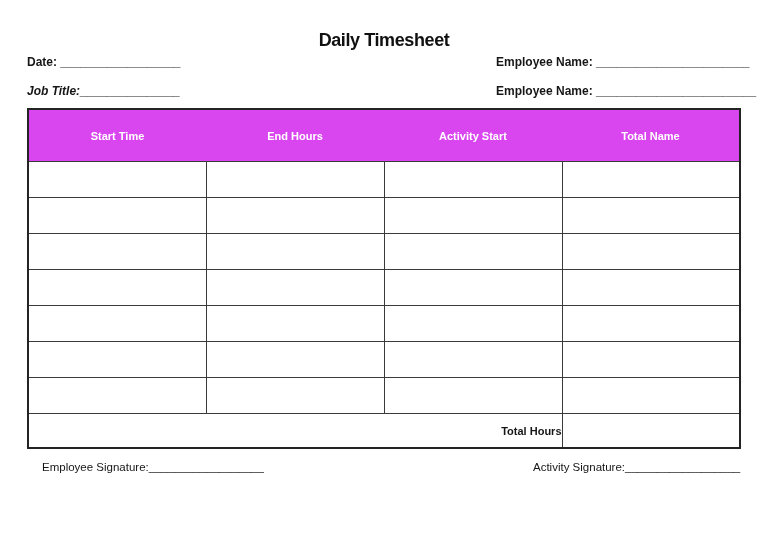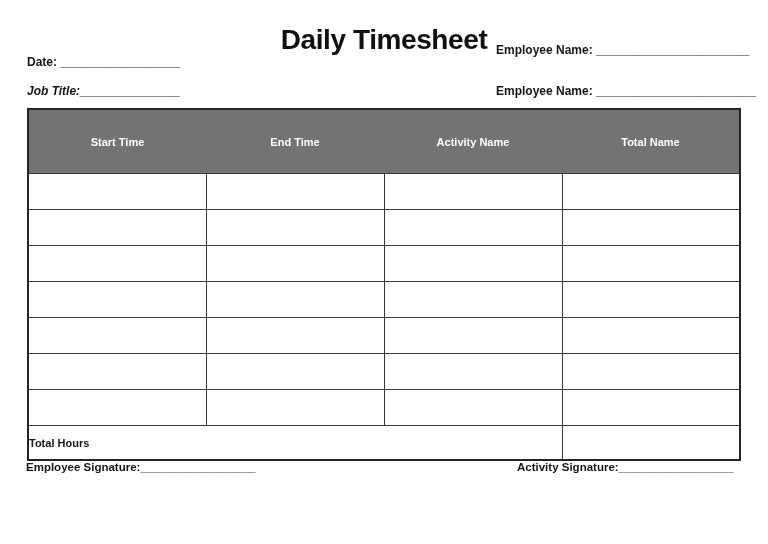--- a/index.html
+++ b/index.html
@@ -7,77 +7,78 @@
     width: 768px; height: 544px;
     background: #ffffff;
     position: relative;
     overflow: hidden;
     font-family: "Liberation Sans", sans-serif;
     color: #141414;
   }
   .title {
     position: absolute;
     left: 0; right: 0; top: 22px;
-    margin: 2px;
+    margin: 8px;
     text-align: center;
-    font-size: 28px;
+    font-size: 18px;
     font-weight: bold;
     letter-spacing: -0.4px;
     color: #101010;
   }
   .field {
     position: absolute;
     font-size: 12px;
     font-weight: bold;
     white-space: pre;
     color: #161616;
   }
   .f-date { left: 27px;  top: 55px; }
-  .f-emp  { left: 496px; top: 43px; }
+  .f-emp  { left: 496px; top: 55px; }
   .f-job  { left: 27px;  top: 84px; font-style: italic; }
   .f-mgr  { left: 496px; top: 84px; }
 
   table.sheet {
     position: absolute;
     left: 27px; top: 108px;
     width: 714px;
     border-collapse: collapse;
     table-layout: fixed;
     border: 2px solid #242424;
   }
   table.sheet th {
-    background: #737373;
+    background: #d946ef;
     color: #ffffff;
     font-size: 11px;
     font-weight: bold;
     height: 31px;
     text-align: center;
-    padding: 16px;
+    padding: 10px;
     border: 0;
   }
   table.sheet td {
     border: 1.5px solid #3a3a3a;
     height: 35px;
     padding: 0;
     background: #ffffff;
   }
   table.sheet tfoot td { height: 33px; }
   td.total-label {
-    text-align: left;
+    text-align: right;
     vertical-align: middle;
     font-size: 11px;
     font-weight: bold;
     color: #161616;
   }
   .sig {
     position: absolute;
     font-size: 11.5px;
-    font-weight: bold;
+    font-weight: normal;
     white-space: pre;
     color: #161616;
+    margin-left: 16px;
   }
   .sig-emp { left: 26px;  top: 461px; }
   .sig-mgr { left: 517px; top: 461px; }
 </style>
 </head>
 <body>
 
 <div>
 
   <h1 class="title">Daily Timesheet</h1>
@@ -93,22 +94,22 @@
   <table class="sheet">
     <colgroup>
       <col style="width:25%">
         <col style="width:25%">
         <col style="width:25%">
         <col style="width:25%">
     </colgroup>
     <thead>
       <tr>
         <th>Start Time</th>
-        <th>End Time</th>
-        <th>Activity Name</th>
+        <th>End Hours</th>
+        <th>Activity Start</th>
         <th>Total Name</th>
       </tr>
     </thead>
     <tbody>
         <tr>
           <td></td>
           <td></td>
           <td></td>
           <td></td>
         </tr>

